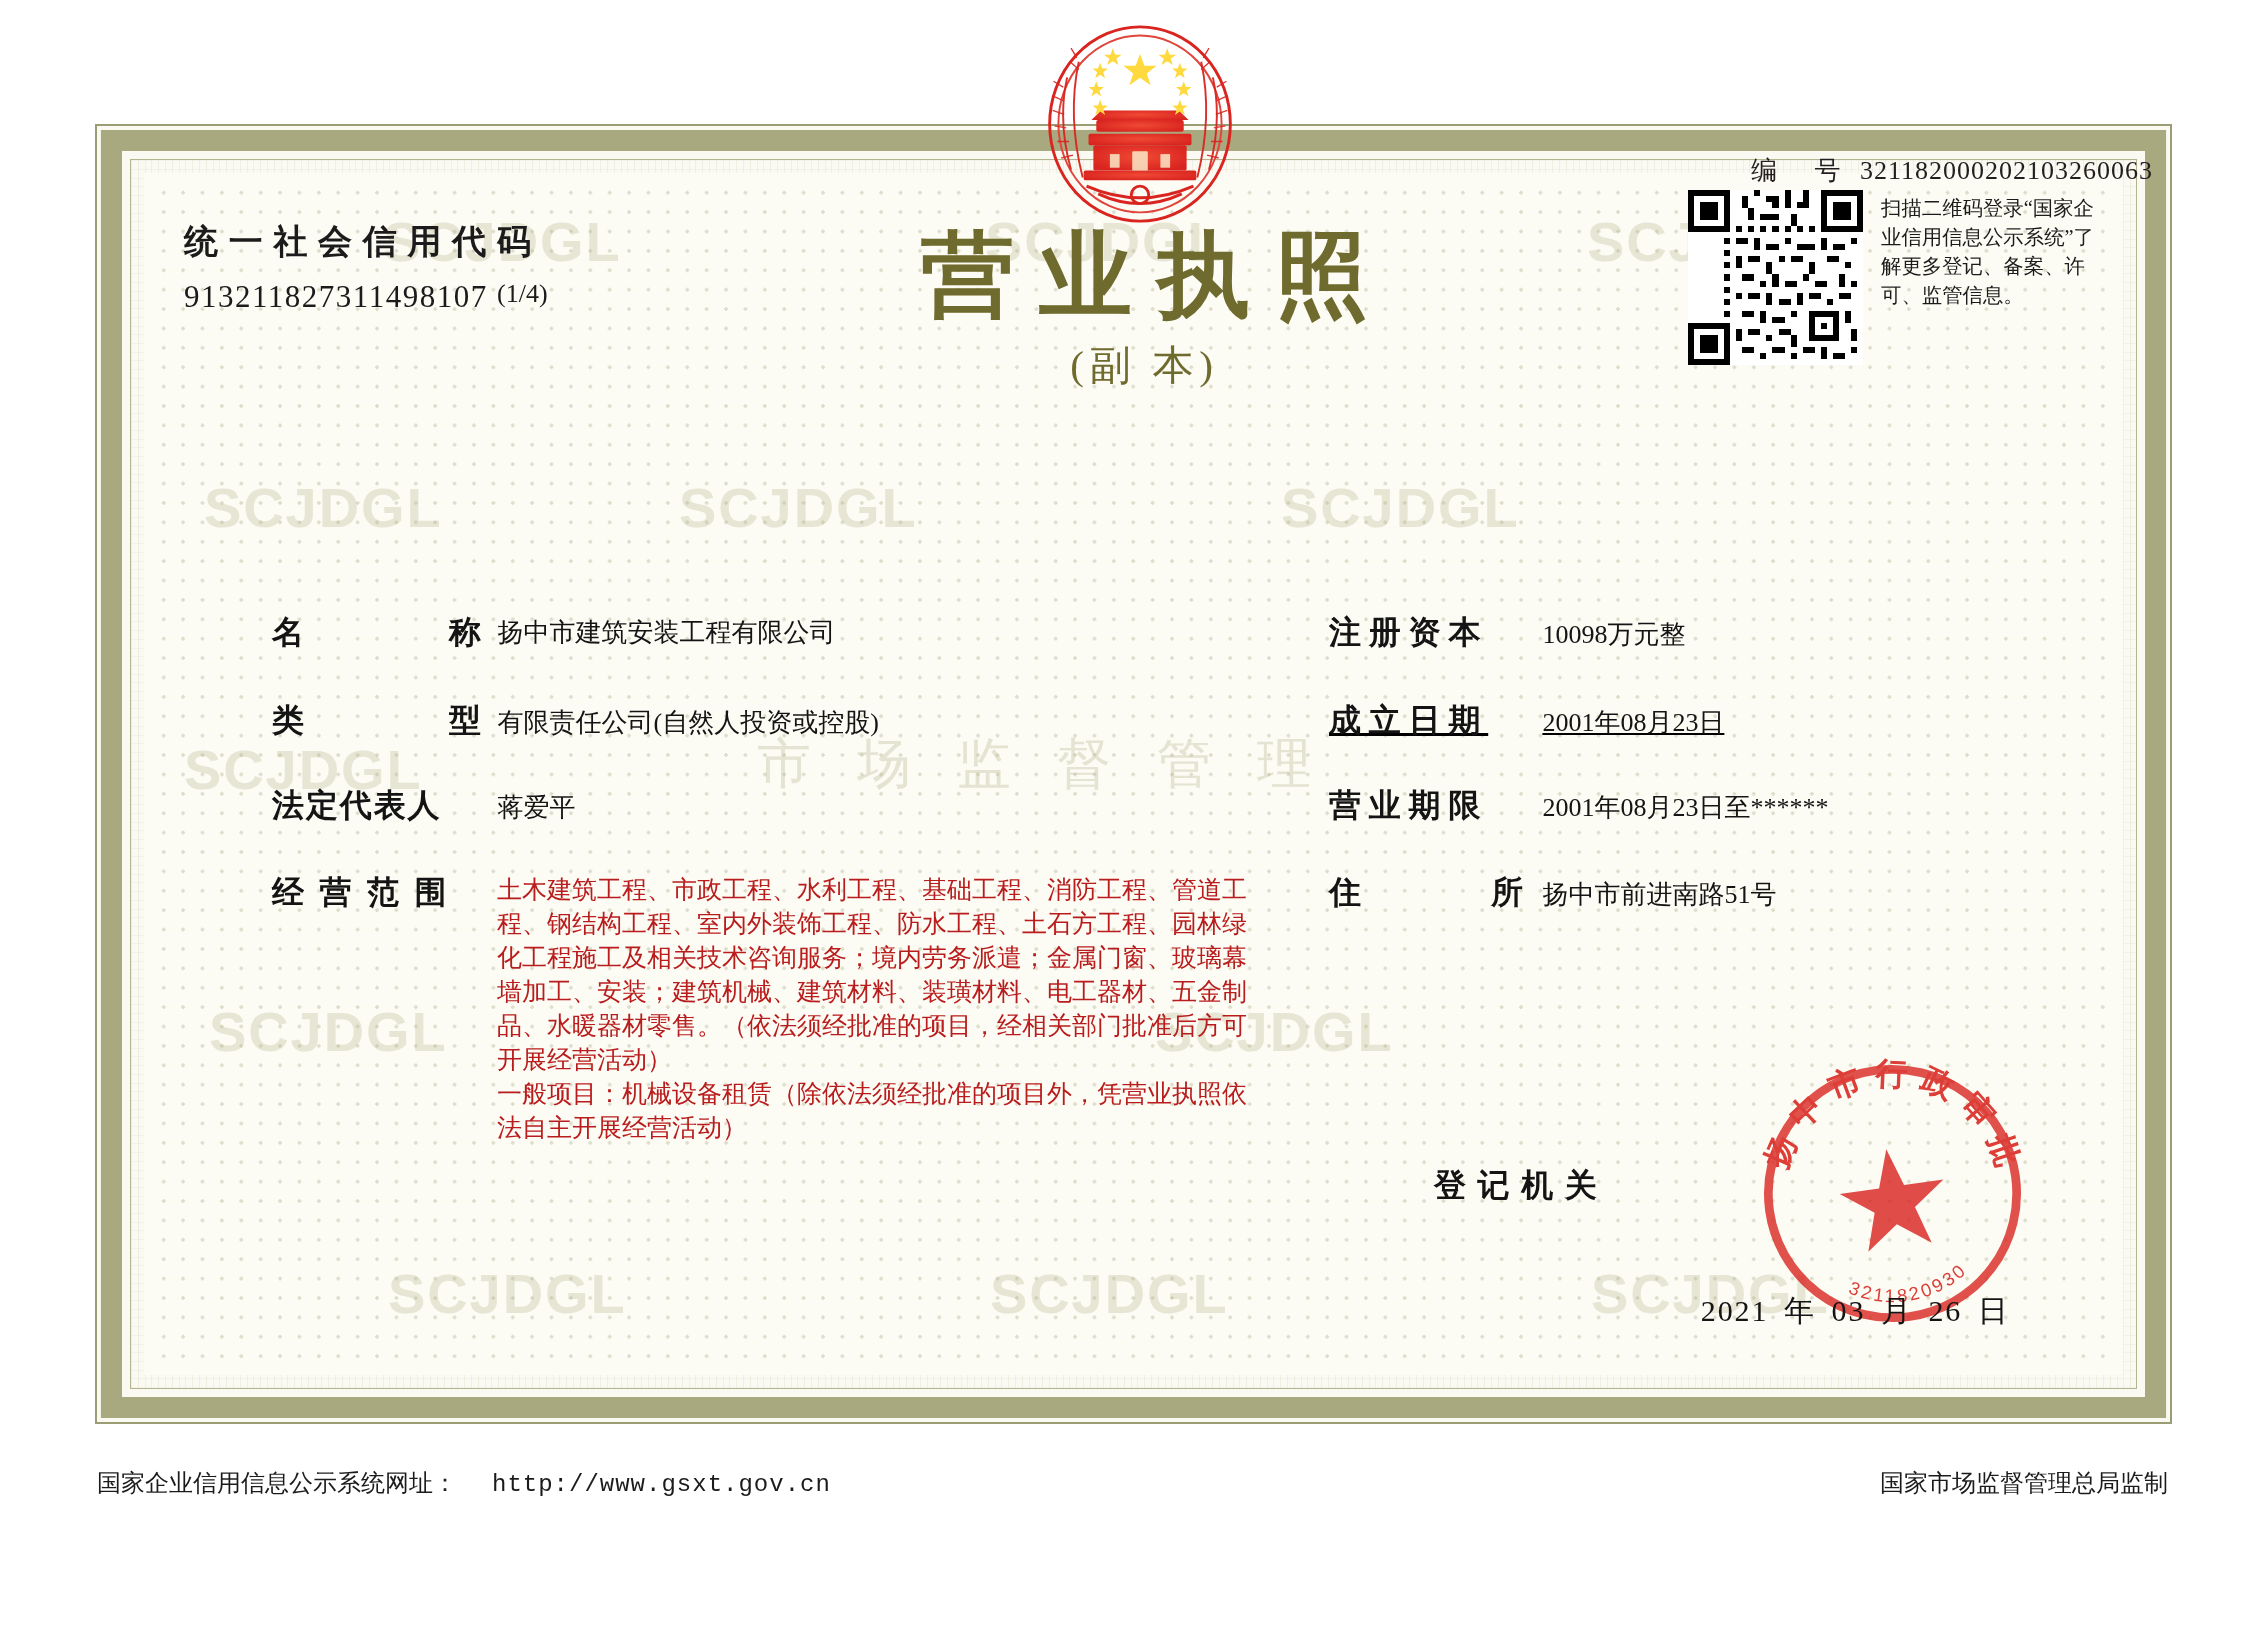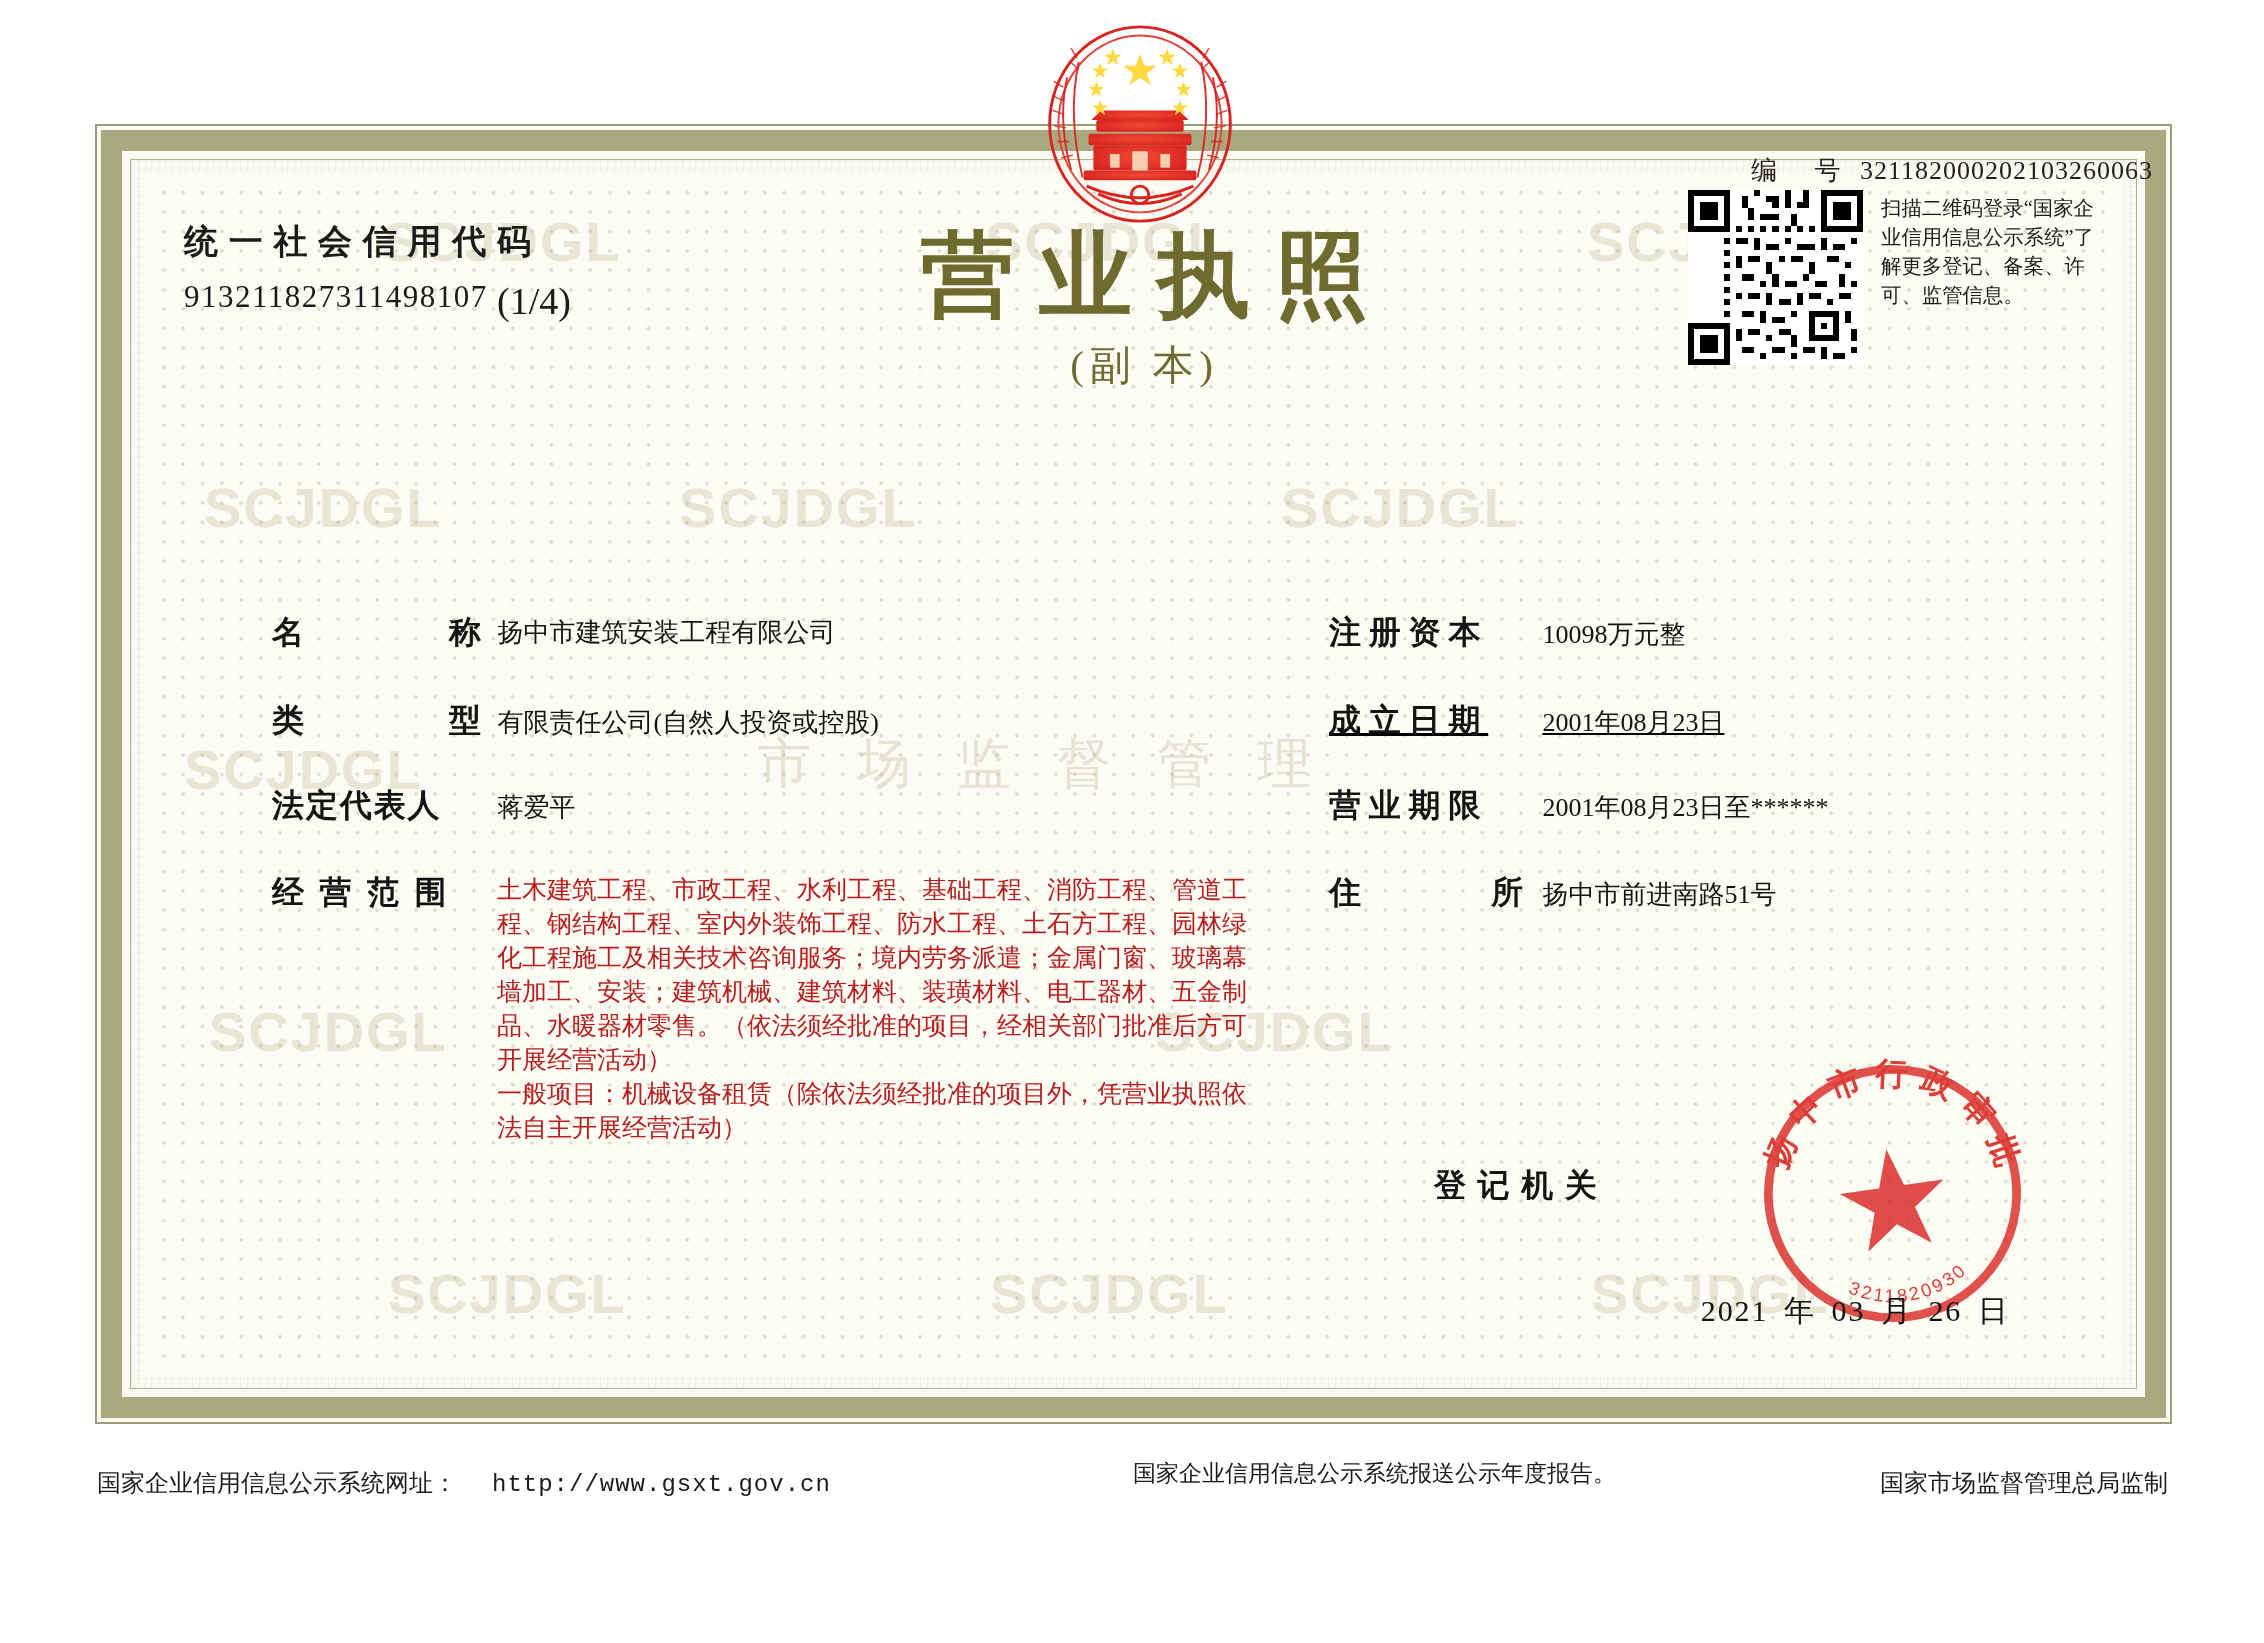--- a/index.html
+++ b/index.html
@@ -122,21 +122,21 @@
     font-size: 31px;
     letter-spacing: 1.5px;
     color: #1b1b1b;
     z-index: 5;
     font-family: "Liberation Serif", serif;
   }
   .usci-page {
     position: absolute;
     left: 497px;
     top: 279px;
-    font-size: 38px;
+    font-size: 26px;
     color: #1b1b1b;
     z-index: 5;
   }
 
   .main-title {
     position: absolute;
     left: 805px;
     top: 213px;
     width: 679px;
     text-align: center;
@@ -556,16 +556,15 @@
 </div>
 
 <div class="issue-date">
   <span>2021</span><span>年</span><span>03</span><span>月</span><span>26</span><span>日</span>
 </div>
 
 <div class="footer footer-left">
   <span>国家企业信用信息公示系统网址：</span><span class="url">http://www.gsxt.gov.cn</span>
 </div>
 <div class="footer footer-mid">
-  <div>国家企业信用信息公示系统报送公示年度报告。</div>
 </div>
 <div class="footer footer-right">国家市场监督管理总局监制</div>
 
 
 </body></html>

